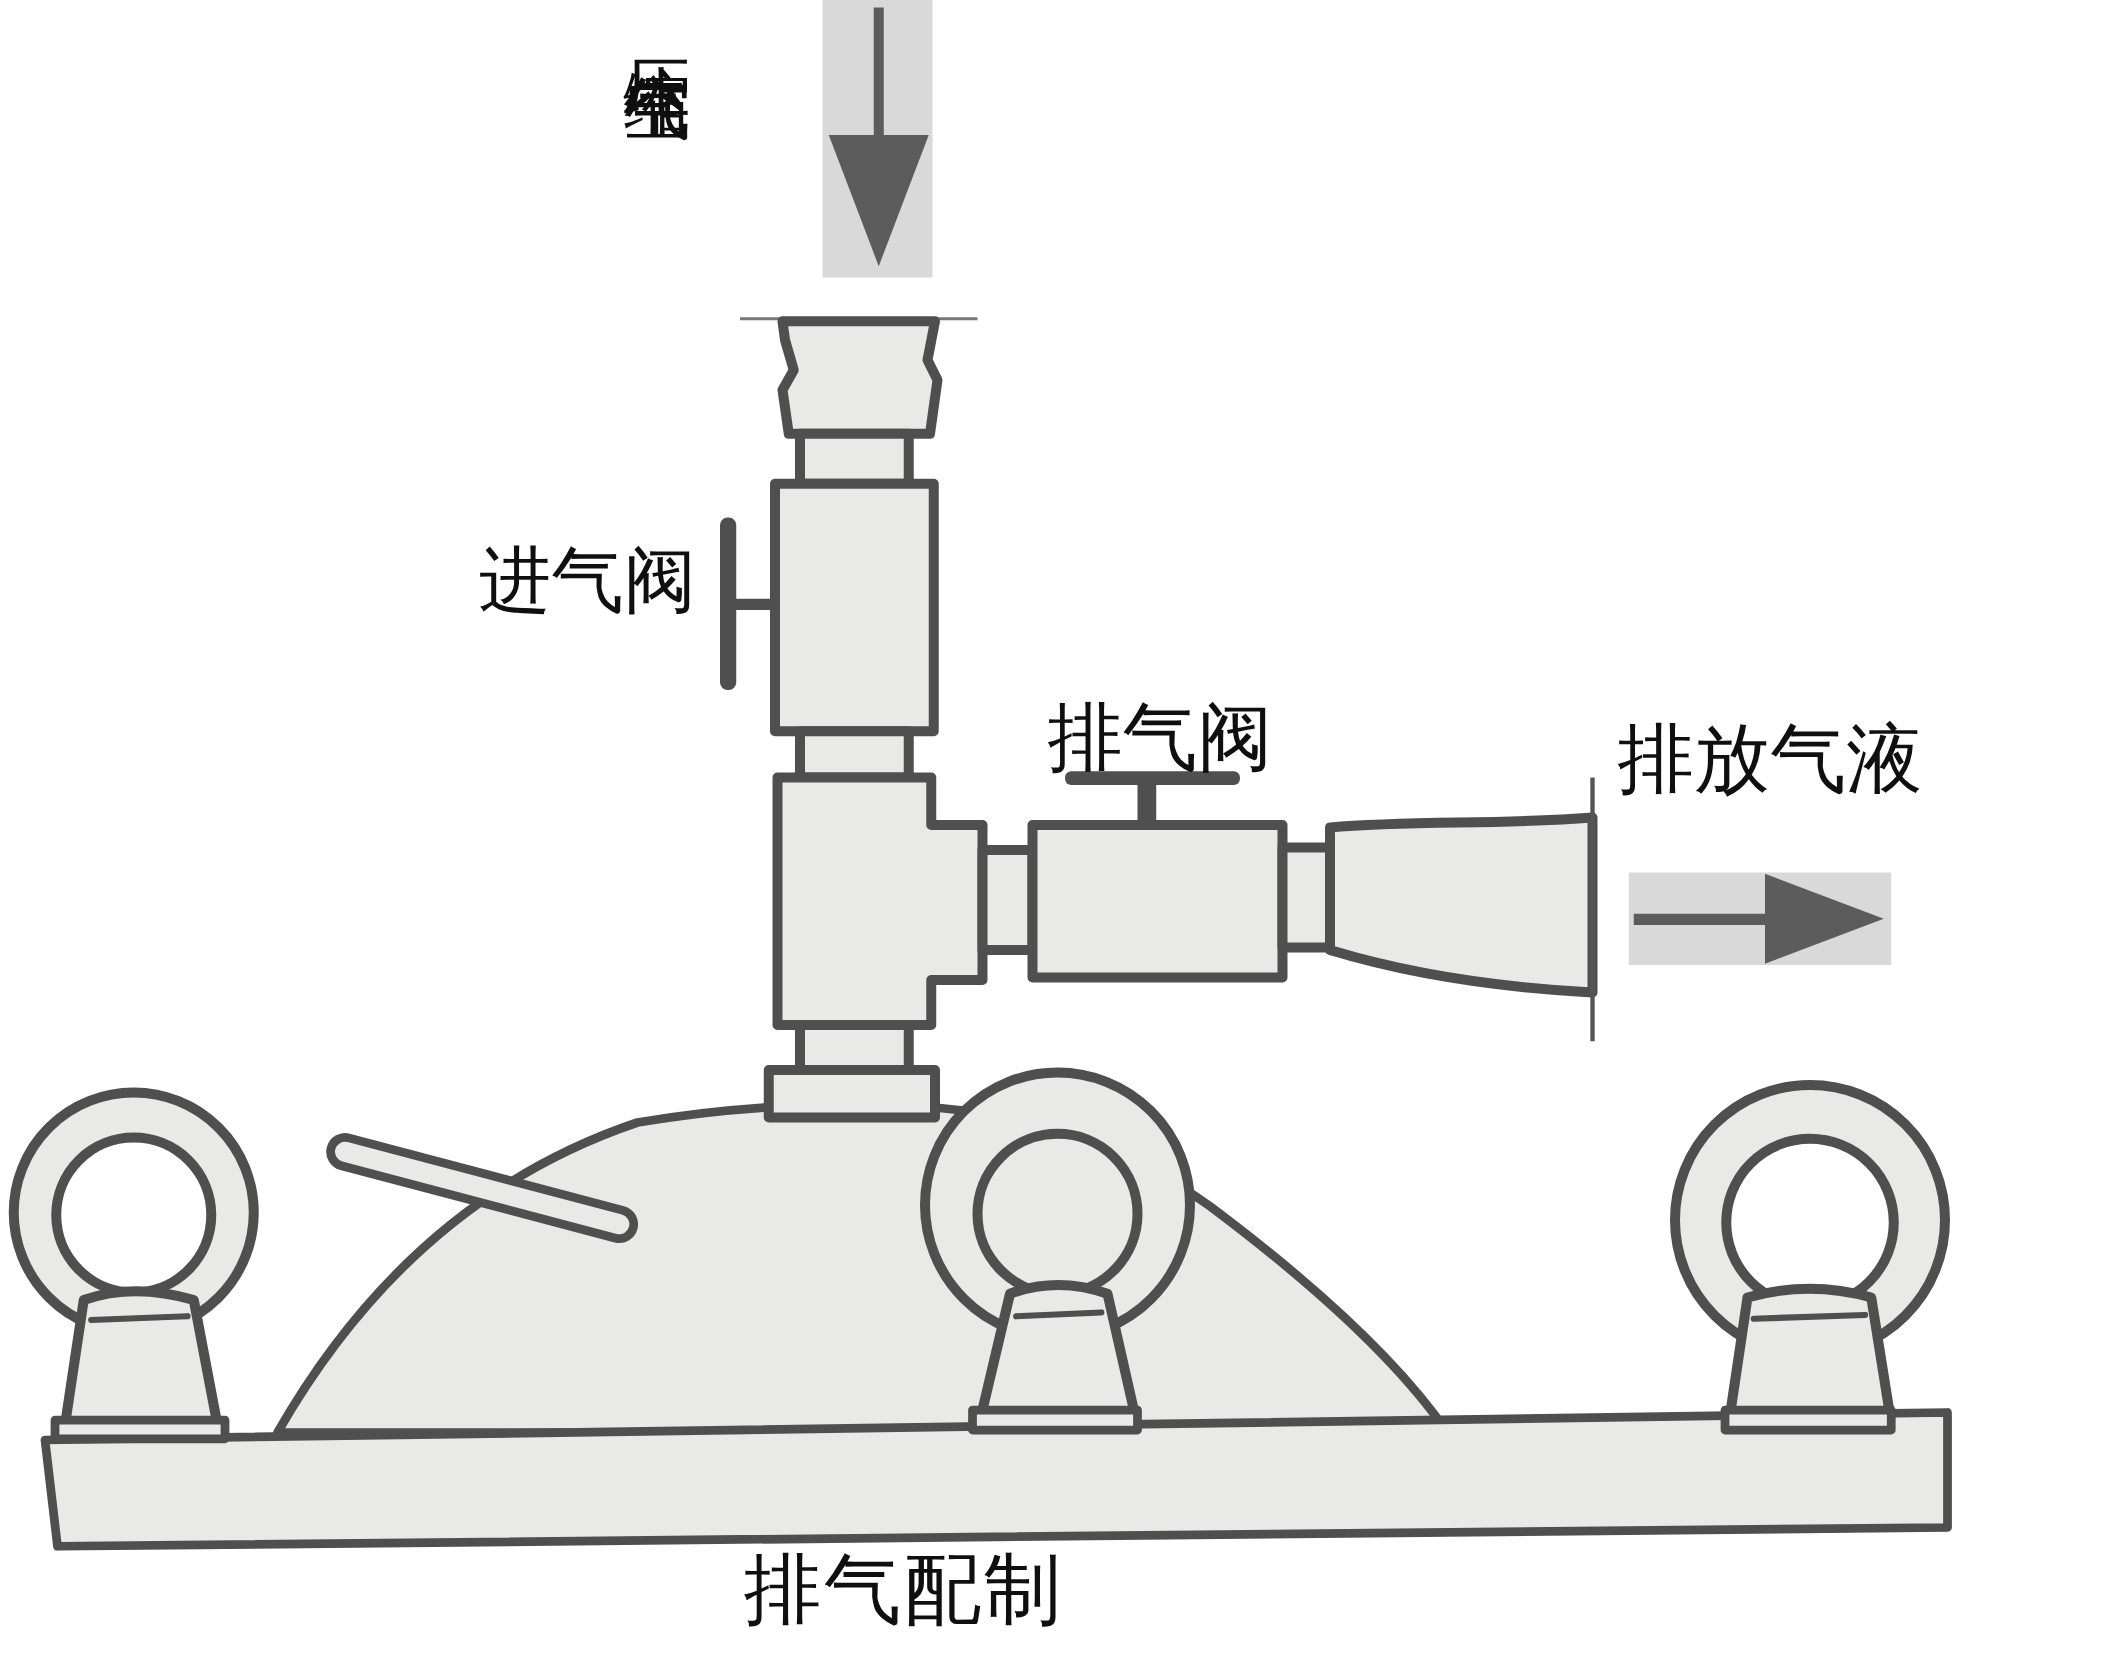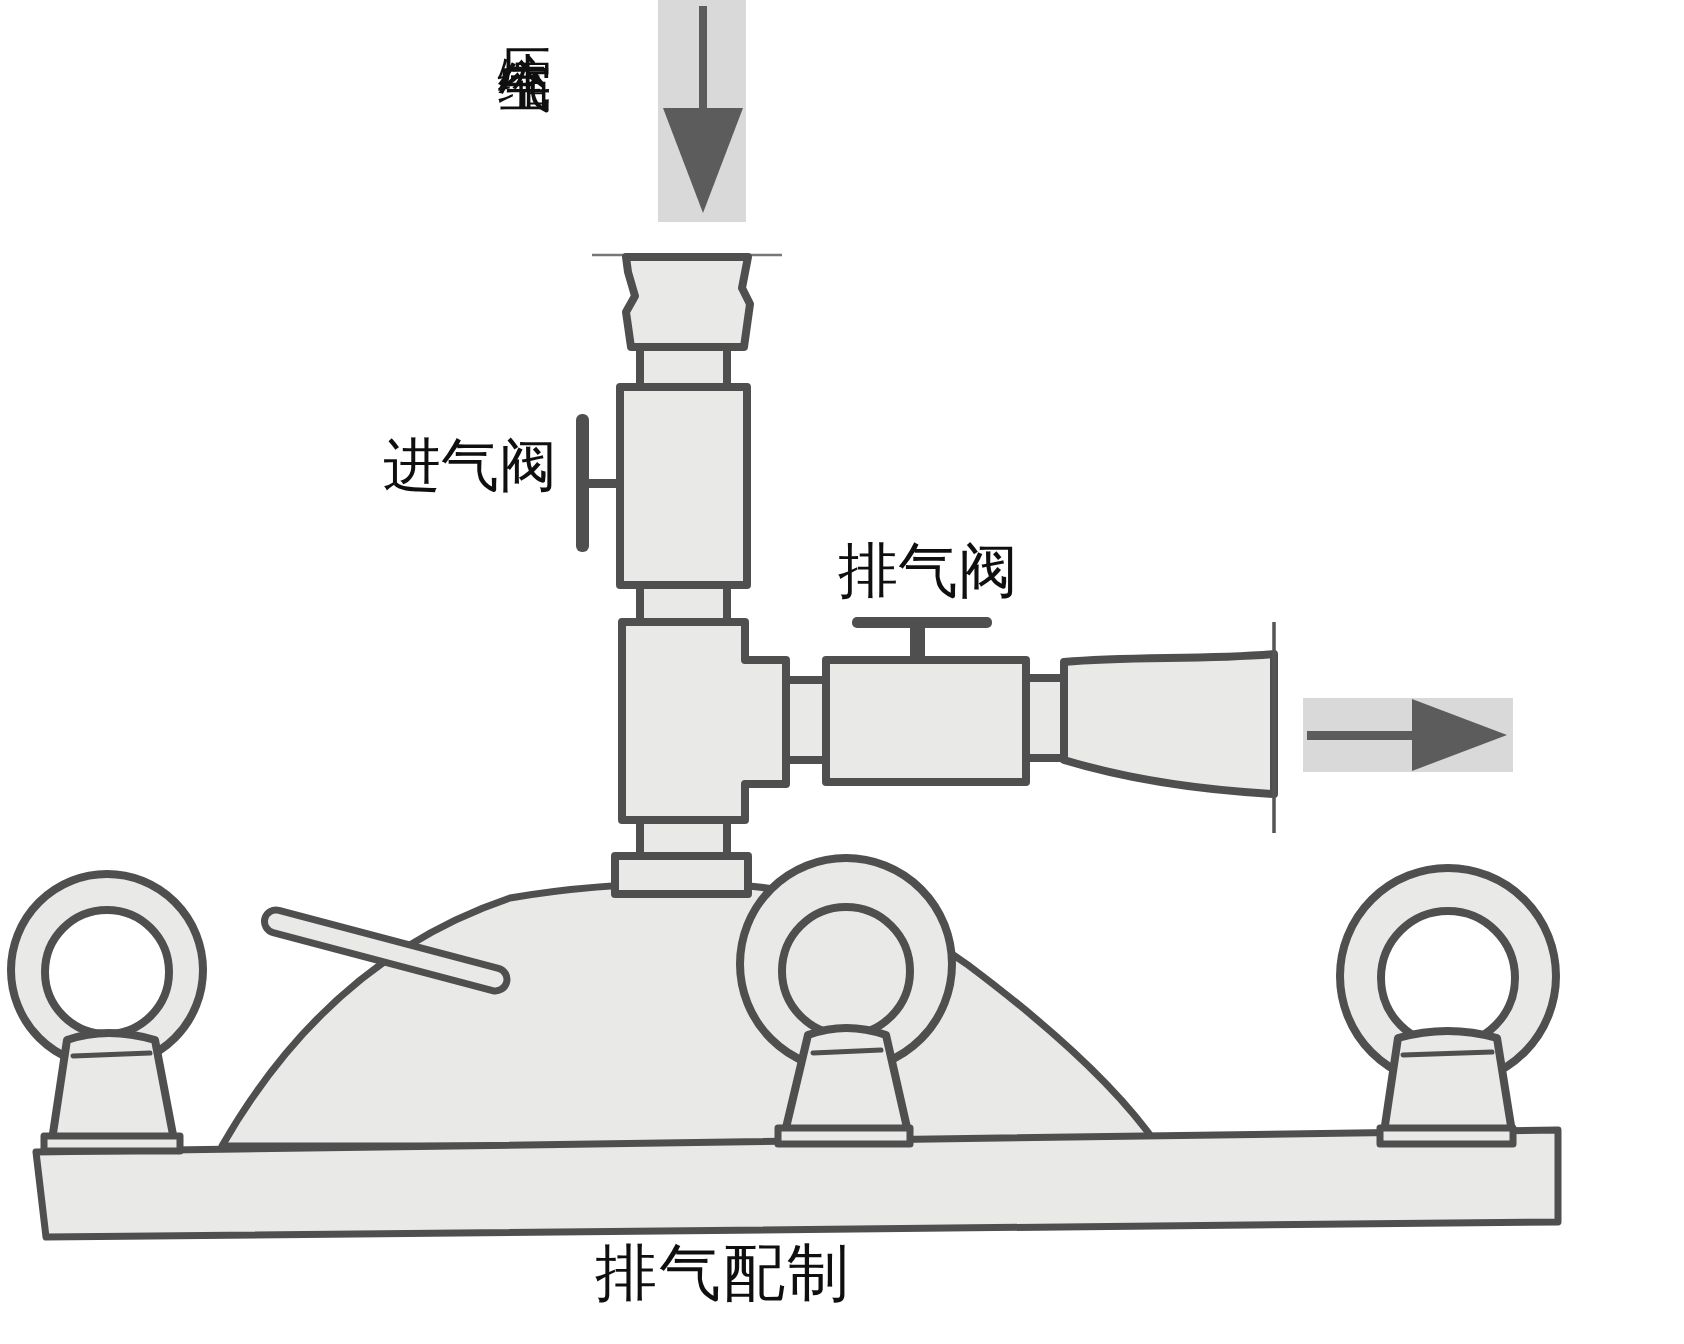--- a/index.html
+++ b/index.html
@@ -1,21 +1,21 @@
 <!DOCTYPE html>
 <html style="--paper: #ffffff; --line: #4f4f4f; --fill: #e9e9e8; --band: #d9d9d9; --glyph: #5c5c5c; --text: #0f0f0f;"><head>
 <meta charset="utf-8">
 <style>
   :root{
     --paper:#ffffff; --line:#4f4f4f; --fill:#e9e9e8;
     --band:#d9d9d9; --glyph:#5c5c5c; --text:#0f0f0f;
   }
   html,body{margin:0;padding:0;background:var(--paper);}
   #canvas{position:relative;width:1564px;height:1344px;background:var(--paper);overflow:hidden;
-          font-family:Liberation Sans, sans-serif;}
+          font-family:Liberation Serif, serif;}
   svg{position:absolute;left:0;top:0;}
   .shape{fill:var(--fill);stroke:var(--line);stroke-width:8;stroke-linejoin:round;}
   .shape7{fill:var(--fill);stroke:var(--line);stroke-width:7;stroke-linejoin:round;}
   .hole-paper{fill:var(--paper);stroke:var(--line);stroke-width:8;}
   .hole-fill{fill:var(--fill);stroke:var(--line);stroke-width:8;}
   .dark{fill:var(--line);stroke:none;}
   .band{fill:var(--band);stroke:none;}
   .glyph{fill:var(--glyph);stroke:none;}
   .thin{stroke:#777;stroke-width:2.5;fill:none;}
   .cap{stroke:#555;stroke-width:3.5;fill:none;}
@@ -111,17 +111,18 @@
 
     <rect class="shape" x="640" y="820" width="87" height="38"></rect>
 
     <rect class="shape" x="615" y="856" width="133" height="38"></rect>
   </svg>
 
   <div class="lbl lbl-vert" style="left:496px;top:6px;font-size:54px;">压缩空气</div>
 
   <div class="lbl" style="left:383px;top:434px;font-size:58px;">进气阀</div>
 
-  <div class="lbl" style="left:838px;top:539px;font-size:60px;">排气阀</div>
+  <div class="lbl" style="left:838px;top:558px;font-size:60px;">排气阀</div>
 
+  <div class="lbl" style="left:1294px;top:576px;font-size:61px;">排放气液</div>
 
   <div class="lbl" style="left:595px;top:1240px;font-size:62px;letter-spacing:2px;">排气配制</div>
 </div>
 
 </body></html>

